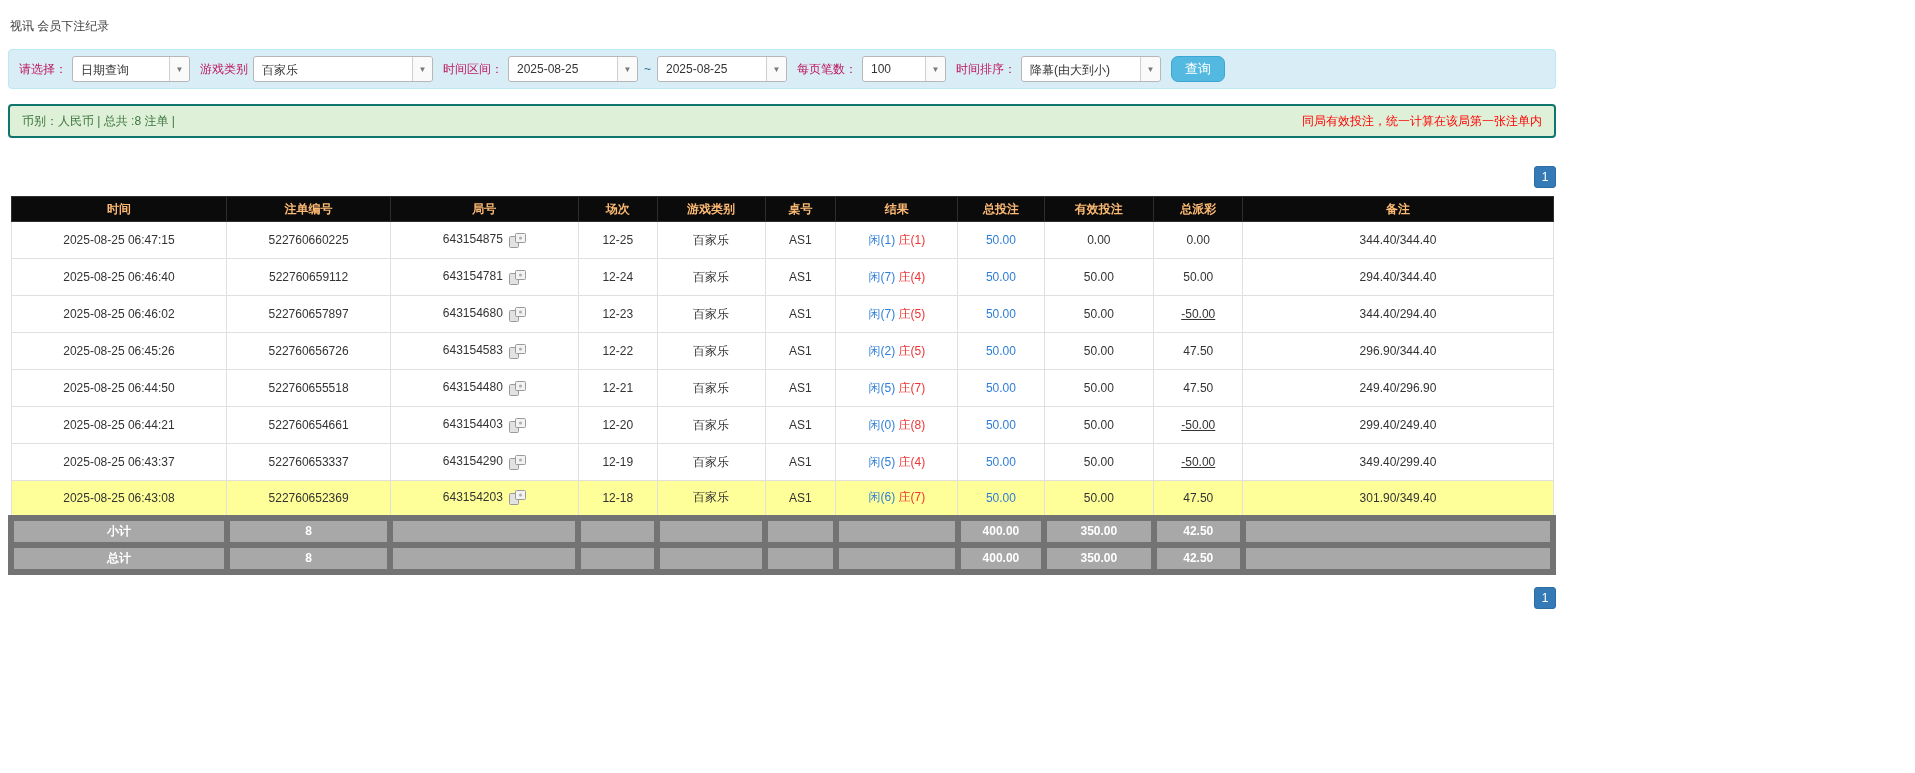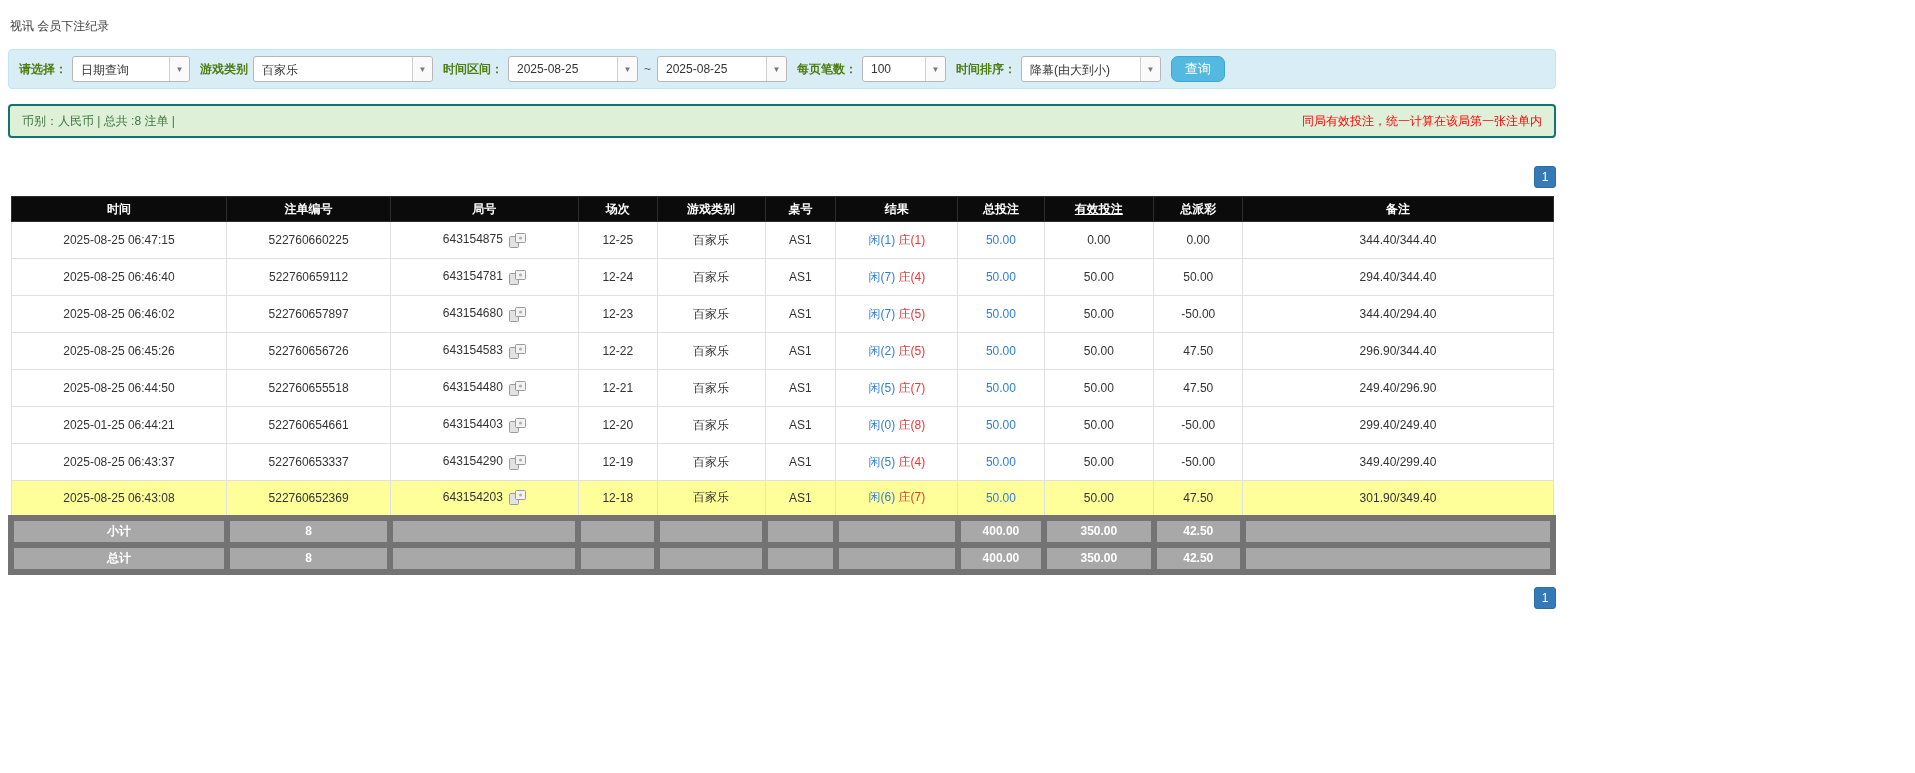--- a/index.html
+++ b/index.html
@@ -23,22 +23,22 @@
   .filter-bar {
     display: flex;
     align-items: center;
     background: #d9edf7;
     border: 1px solid #bce8f1;
     border-radius: 4px;
     padding: 7px 10px;
     height: 40px;
   }
   .filter-label {
-    color: #4d7c0f;
-    font-weight: bold;
+    color: #be185d;
+    font-weight: normal;
     white-space: nowrap;
     margin: 0 5px 0 10px;
   }
   .filter-label:first-child { margin-left: 0; }
   .combo {
     display: flex;
     align-items: stretch;
     background: #fff;
     border: 1px solid #b7b7b7;
     border-radius: 3px;
@@ -117,39 +117,39 @@
   
   table.data-table {
     width: 100%;
     border-collapse: collapse;
     table-layout: fixed;
     text-align: center;
     font-size: 12px;
   }
   .data-table thead th {
     background: #0b0b0b;
-    color: #ffffff;
+    color: #fdba74;
     font-weight: bold;
     height: 25px;
     border: 1px solid #2e2e2e;
     padding: 2px;
   }
   .data-table tbody td {
     background: #fff;
     border: 1px solid #e0e0e0;
     height: 37px;
     padding: 2px 4px;
     color: #333;
     overflow: hidden;
     white-space: nowrap;
   }
   .data-table tbody tr.highlight td { background: #ffff99; }
   .blue-text { color: #2f7ed8; }
   .red-text { color: #e33; }
-  .neg { color: #e33; }
+  .neg { color: #e33; text-decoration: underline; }
   a.betlink { color: #2f7ed8; text-decoration: none; cursor: pointer; }
   .replay {
     display: inline-block;
     vertical-align: middle;
     margin-left: 6px;
     cursor: pointer;
     line-height: 0;
   }
   .data-table tfoot td {
     background: #a8a8a8;
@@ -219,21 +219,21 @@
     <thead>
       <tr id="head-row">
           <th style="width: 14%;">时间</th>
           <th style="width: 10.6%; margin-left: 17px;">注单编号</th>
           <th style="width: 12.2%;">局号</th>
           <th style="width: 5.1%;">场次</th>
           <th style="width: 7%;">游戏类别</th>
           <th style="width: 4.6%;">桌号</th>
           <th style="width: 7.9%;">结果</th>
           <th style="width: 5.6%;">总投注</th>
-          <th style="width: 7.1%; text-decoration: underline;">有效投注</th>
+          <th style="width: 7.1%;">有效投注</th>
           <th style="width: 5.8%;">总派彩</th>
           <th style="width: 20.1%;">备注</th>
         </tr>
     </thead>
     <tbody id="table-body">
         <tr>
           <td>2025-08-25 06:47:15</td>
           <td>522760660225</td>
           <td><span>643154875</span><span class="replay"><svg width="17" height="15" viewBox="0 0 17 15" aria-hidden="true">
                 <rect x="0.5" y="3.5" width="9" height="11" rx="1" fill="#e2e2e2" stroke="#9a9a9a"></rect>
@@ -311,21 +311,21 @@
           <td>12-21</td>
           <td>百家乐</td>
           <td>AS1</td>
           <td><span class="blue-text">闲(5)</span> <span class="red-text">庄(7)</span></td>
           <td><a class="betlink">50.00</a></td>
           <td>50.00</td>
           <td>47.50</td>
           <td>249.40/296.90</td>
         </tr>
         <tr>
-          <td>2025-01-25 06:44:21</td>
+          <td>2025-08-25 06:44:21</td>
           <td>522760654661</td>
           <td><span>643154403</span><span class="replay"><svg width="17" height="15" viewBox="0 0 17 15" aria-hidden="true">
                 <rect x="0.5" y="3.5" width="9" height="11" rx="1" fill="#e2e2e2" stroke="#9a9a9a"></rect>
                 <rect x="6.5" y="0.5" width="10" height="9" rx="1" fill="#f3f3f3" stroke="#9a9a9a"></rect>
                 <circle cx="11.5" cy="5" r="1.6" fill="#b0b0b0"></circle>
               </svg></span></td>
           <td>12-20</td>
           <td>百家乐</td>
           <td>AS1</td>
           <td><span class="blue-text">闲(0)</span> <span class="red-text">庄(8)</span></td>

